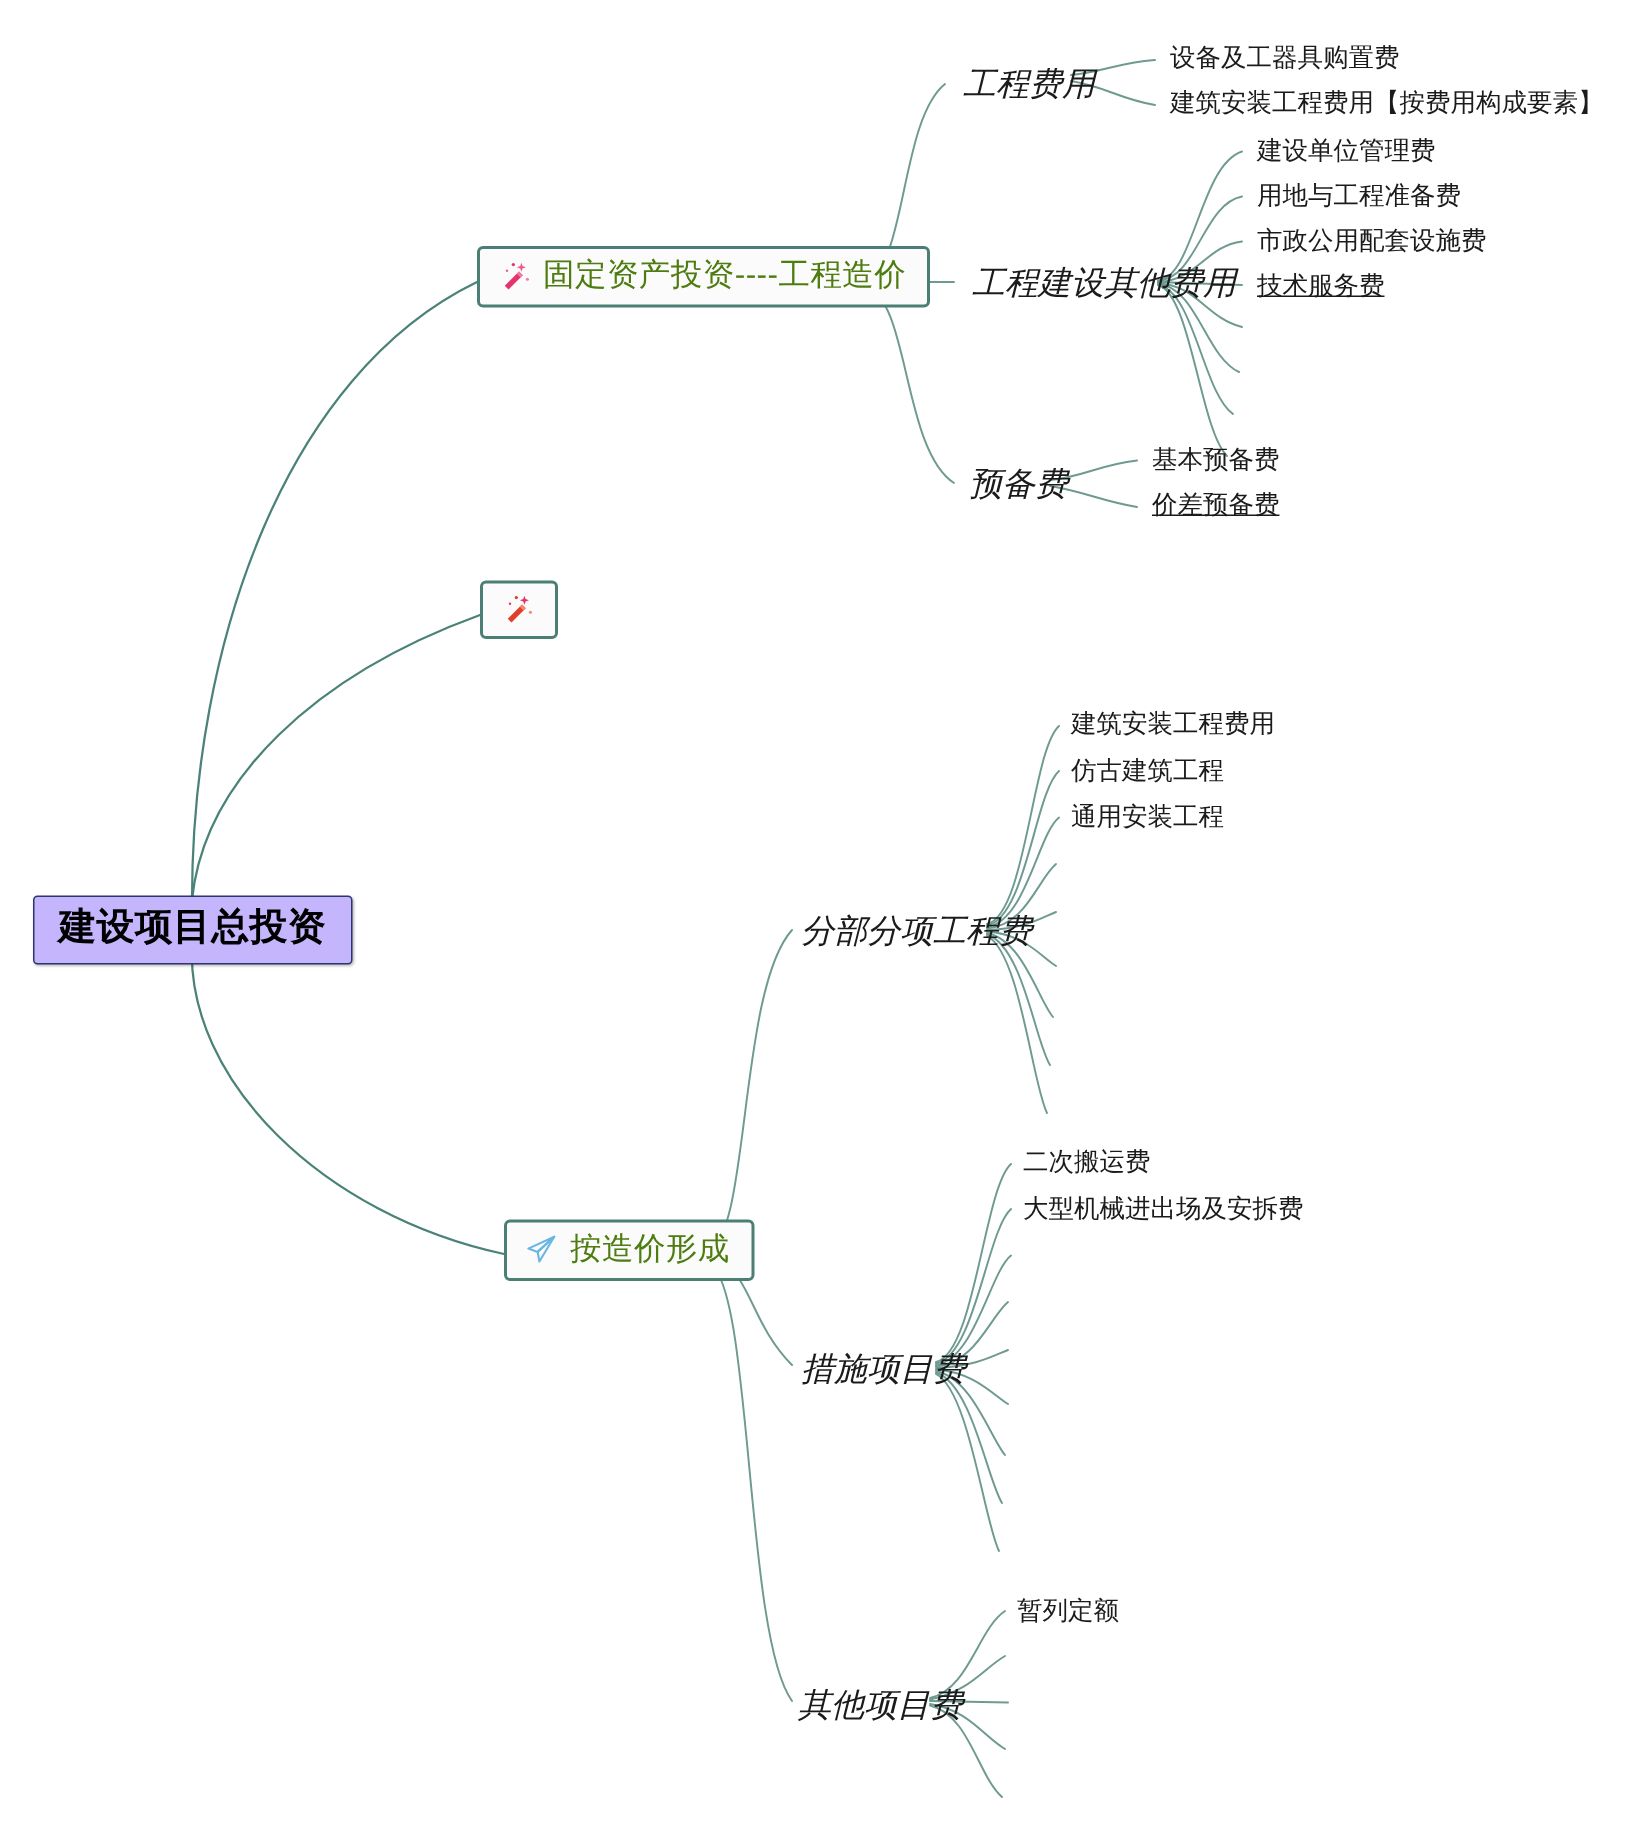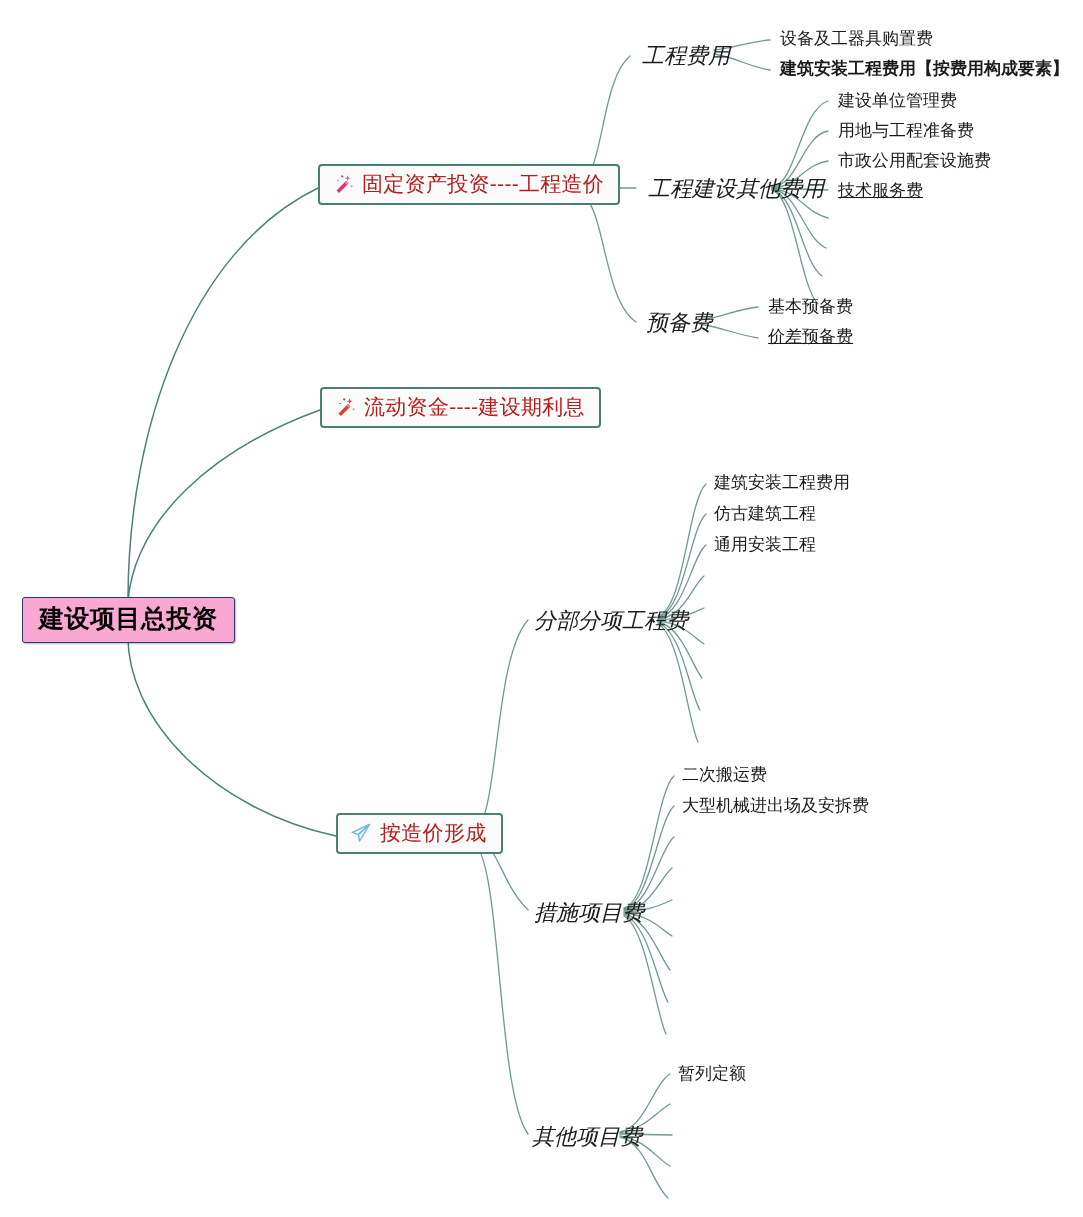--- a/index.html
+++ b/index.html
@@ -27,63 +27,63 @@
     width: 1083px;
     height: 1217px;
     pointer-events: none;
   }
   .node {
     position: absolute;
     white-space: nowrap;
   }
   
   .root-node {
-    background: #f9a8d4;
+    background: #c4b5fd;
     border: 1px solid #2c3670;
     border-radius: 3px;
     box-shadow: 1px 1px 2px rgba(0,0,0,0.28);
     padding: 7px 16px 9px 16px;
     font-size: 25px;
     font-weight: bold;
     color: #000000;
     letter-spacing: 0.5px;
     line-height: 1.1;
   }
   
   .boxed-node {
     display: flex;
     align-items: center;
     gap: 8px;
     background: #fbfbfb;
     border: 2px solid #4b7f74;
     border-radius: 4px;
     padding: 6px 14px 7px 12px;
     font-size: 21px;
-    color: #b91c1c;
+    color: #4d7c0f;
     line-height: 1.15;
   }
   .boxed-node .label {
     letter-spacing: 0.3px;
   }
   .node-icon {
     display: inline-flex;
     width: 22px;
     height: 22px;
     flex: 0 0 22px;
     align-items: center;
     justify-content: center;
   }
   .node-icon svg { display: block; }
   
   .text-node {
     font-size: 17px;
     color: #1b1b1b;
     line-height: 1.2;
   }
-  .text-node.bold { font-weight: bold; }
+  .text-node.bold { font-weight: normal; }
   .text-node.lvl2 { font-size: 22px; font-style: italic; }
   .text-node.lvl3 { font-size: 17px; }
 </style>
 </head>
 <body>
 
 <div id="canvas">
 
   <svg id="edges" viewBox="0 0 1083 1217" xmlns="http://www.w3.org/2000/svg">
     <g fill="none" stroke="#4b8278" stroke-width="1.3" stroke-linecap="round">
@@ -170,21 +170,20 @@
     <span class="node-icon">
       <svg width="22" height="22" viewBox="0 0 22 22">
         <path d="M4.5 17.5 L14 8 L16.5 10.5 L7 20 Z" fill="#e0402a"></path>
         <path d="M12.5 9.5 L14 8 L16.5 10.5 L15 12 Z" fill="#ef8a6a"></path>
         <path d="M15.6 2.2 l0.8 2.2 2.2 0.8 -2.2 0.8 -0.8 2.2 -0.8 -2.2 -2.2 -0.8 2.2 -0.8 Z" fill="#e6336c"></path>
         <circle cx="10.2" cy="3.4" r="1.1" fill="#e0402a"></circle>
         <circle cx="19.6" cy="13.2" r="1.0" fill="#ef8a6a"></circle>
         <circle cx="6.0" cy="7.5" r="0.8" fill="#e6336c"></circle>
       </svg>
     </span>
-    <span class="label">流动资金----建设期利息</span>
   </div>
 
   <div class="node boxed-node" style="left:336px; top:813px;">
     <span class="node-icon">
       <svg width="22" height="22" viewBox="0 0 22 22">
         <path d="M19.5 2.5 L2.2 10.4 L8.4 12.6 Z" fill="none" stroke="#6bb6e3" stroke-width="1.4" stroke-linejoin="round"></path>
         <path d="M19.5 2.5 L8.4 12.6 L9.6 19.0 Z" fill="none" stroke="#6bb6e3" stroke-width="1.4" stroke-linejoin="round"></path>
       </svg>
     </span>
     <span class="label">按造价形成</span>

